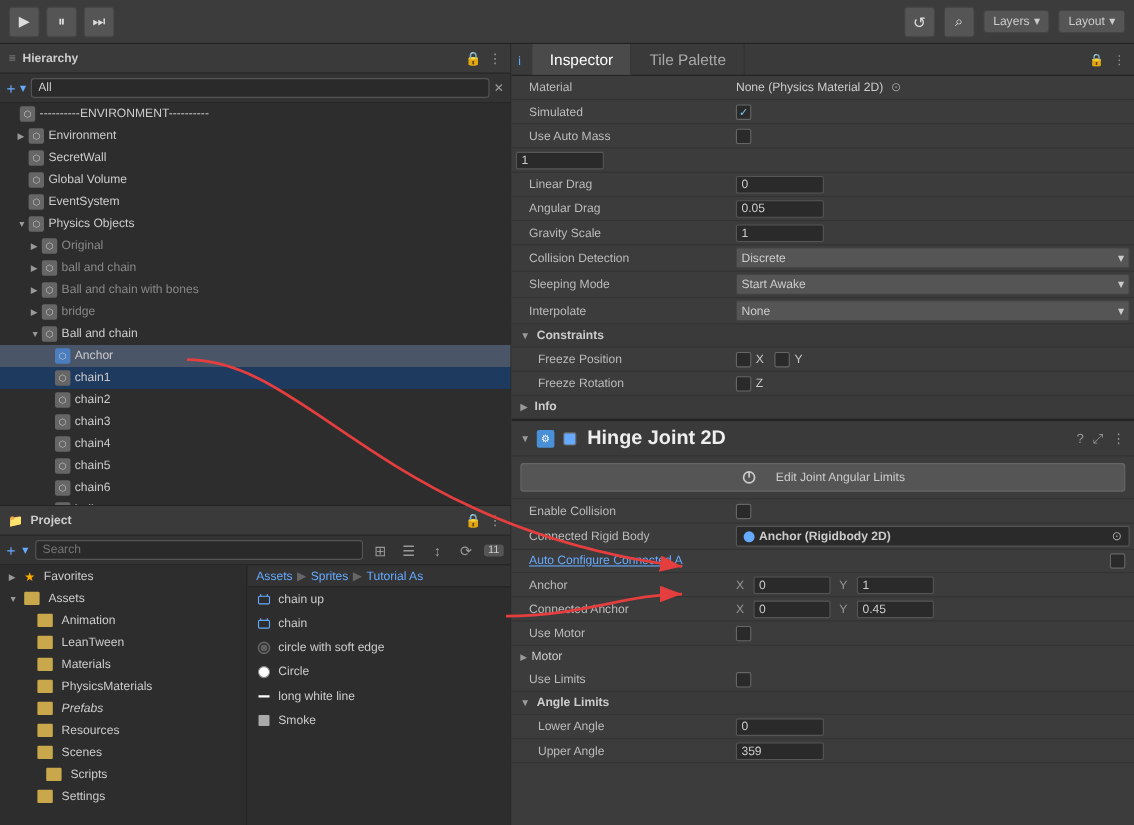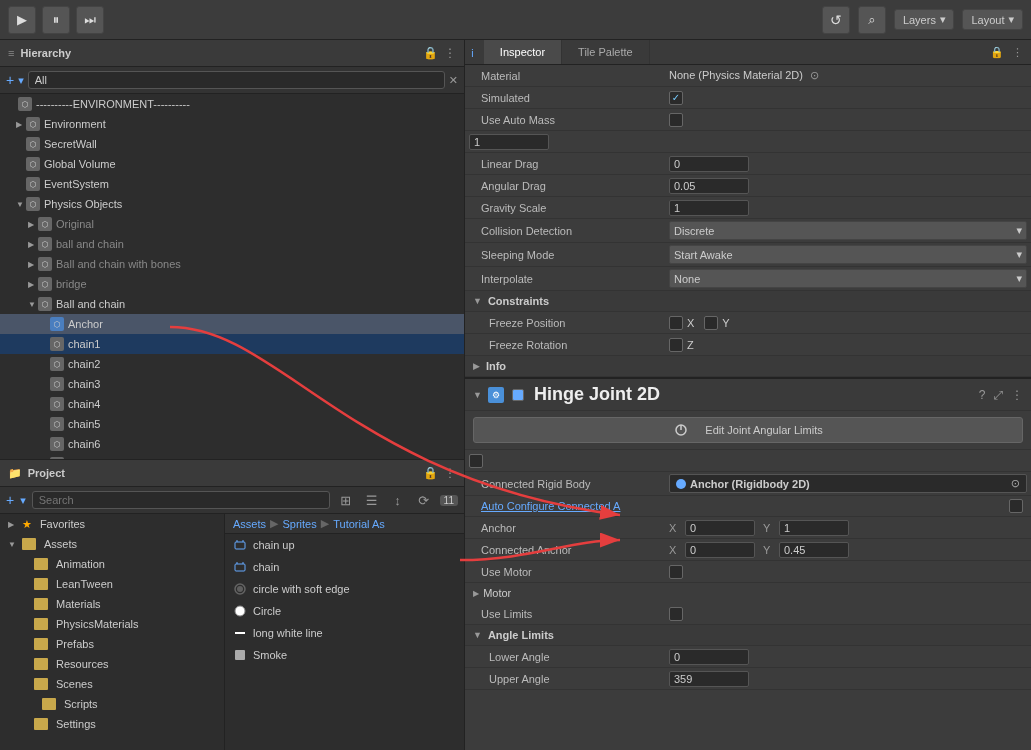--- a/index.html
+++ b/index.html
@@ -207,21 +207,21 @@
       flex-direction: column;
       overflow: hidden;
     }
     .inspector-tabs {
       display: flex;
       background: #3a3a3a;
       border-bottom: 1px solid #222;
     }
     .inspector-tab {
       padding: 6px 16px;
-      font-size: 11px;
+      font-size: 14px;
       cursor: pointer;
       color: #aaa;
       border-right: 1px solid #333;
     }
     .inspector-tab.active {
       background: #4a4a4a;
       color: #fff;
     }
     .inspector-tab-icons {
       margin-left: auto;
@@ -624,21 +624,21 @@
           <div class="proj-item" style="padding-left:20px;">
             <span class="proj-triangle"></span>
             <div class="proj-folder-icon"></div>
             <span class="proj-label" style="margin-left:4px;">Materials</span>
           </div>
           <div class="proj-item" style="padding-left:20px;">
             <span class="proj-triangle"></span>
             <div class="proj-folder-icon"></div>
             <span class="proj-label" style="margin-left:4px;">PhysicsMaterials</span>
           </div>
-          <div class="proj-item" style="padding-left:20px;">
+          <div class="proj-item" style="padding-left:20px;font-style:italic;">
             <span class="proj-triangle"></span>
             <div class="proj-folder-icon"></div>
             <span class="proj-label" style="margin-left:4px;">Prefabs</span>
           </div>
           <div class="proj-item" style="padding-left:20px;">
             <span class="proj-triangle"></span>
             <div class="proj-folder-icon"></div>
             <span class="proj-label" style="margin-left:4px;">Resources</span>
           </div>
           <div class="proj-item" style="padding-left:20px;">
@@ -870,20 +870,21 @@
           <button class="edit-joint-btn">
             <svg width="16" height="16" viewBox="0 0 16 16">
                 <circle cx="8" cy="8" r="5" fill="none" stroke="#ccc" stroke-width="1.5"></circle>
                 <line x1="8" y1="3" x2="8" y2="8" stroke="#ccc" stroke-width="1.5"></line>
               </svg>
             <span>Edit Joint Angular Limits</span>
           </button>
         </div>
 
         <div class="insp-row">
+          <div class="insp-label">Enable Collision</div>
           <div class="insp-value">
             <div class="insp-checkbox"></div>
           </div>
         </div>
 
         <div class="insp-row">
           <div class="insp-label">Connected Rigid Body</div>
           <div class="insp-value" style="padding:2px 4px;">
             <div class="rigidbody-ref">
               <div class="rb-dot"></div>

